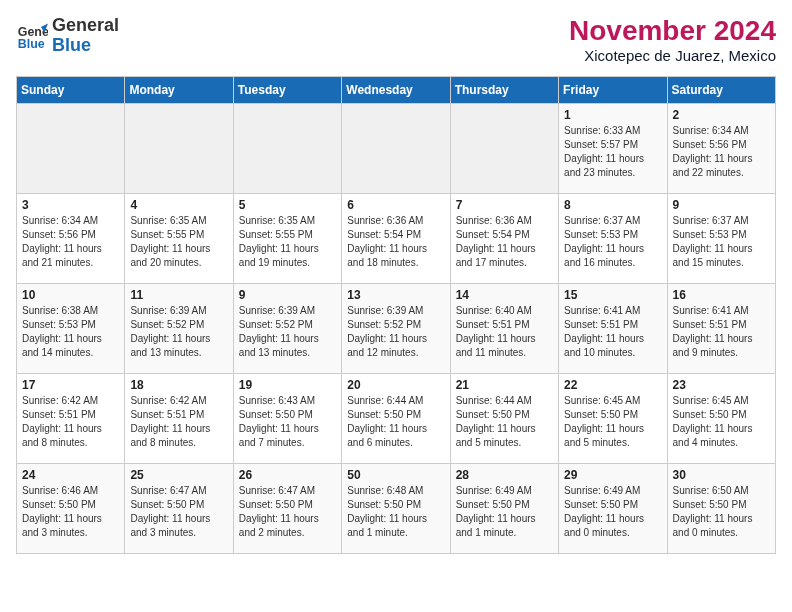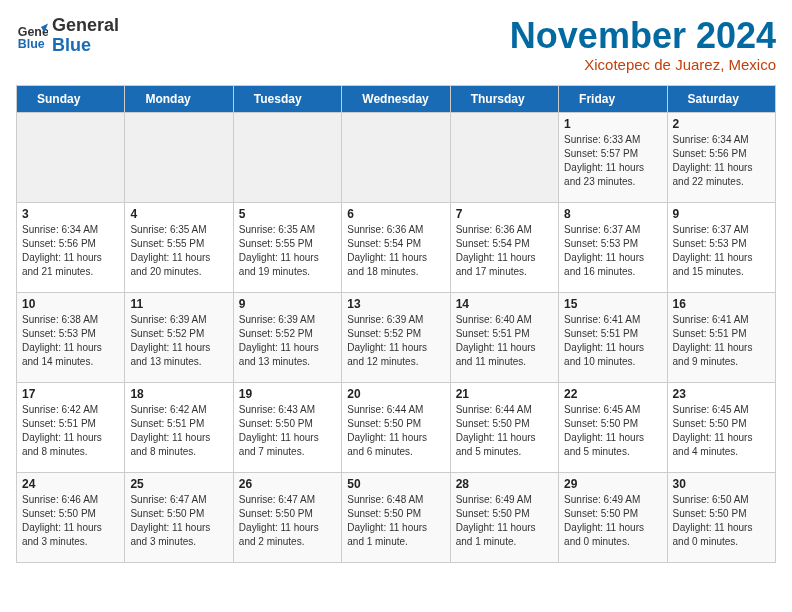--- a/index.html
+++ b/index.html
@@ -37,40 +37,40 @@
       color: #1a6bb5;
     }
     .logo-icon {
       width: 32px;
       height: 32px;
     }
     .title-block {
       text-align: right;
     }
     .month-title {
-      font-size: 36px;
-      font-weight: bold;
-      color: #0369a1;
+      font-size: 28px;
+      font-weight: bold;
+      color: #be185d;
       line-height: 1.1;
     }
     .subtitle {
       font-size: 15px;
-      color: #c2410c;
+      color: #0f172a;
     }
     table {
       width: 100%;
       border-collapse: collapse;
       table-layout: fixed;
     }
     thead th {
       background: #1a6bb5;
       color: #fff;
       font-size: 12px;
       font-weight: bold;
-      padding: 6px 20px;
+      padding: 6px 4px;
       text-align: left;
       border: 1px solid #ccc;
     }
     tbody td {
       vertical-align: top;
       border: 1px solid #ccc;
       padding: 4px 5px;
       font-size: 9.5px;
       color: #222;
       height: 90px;

